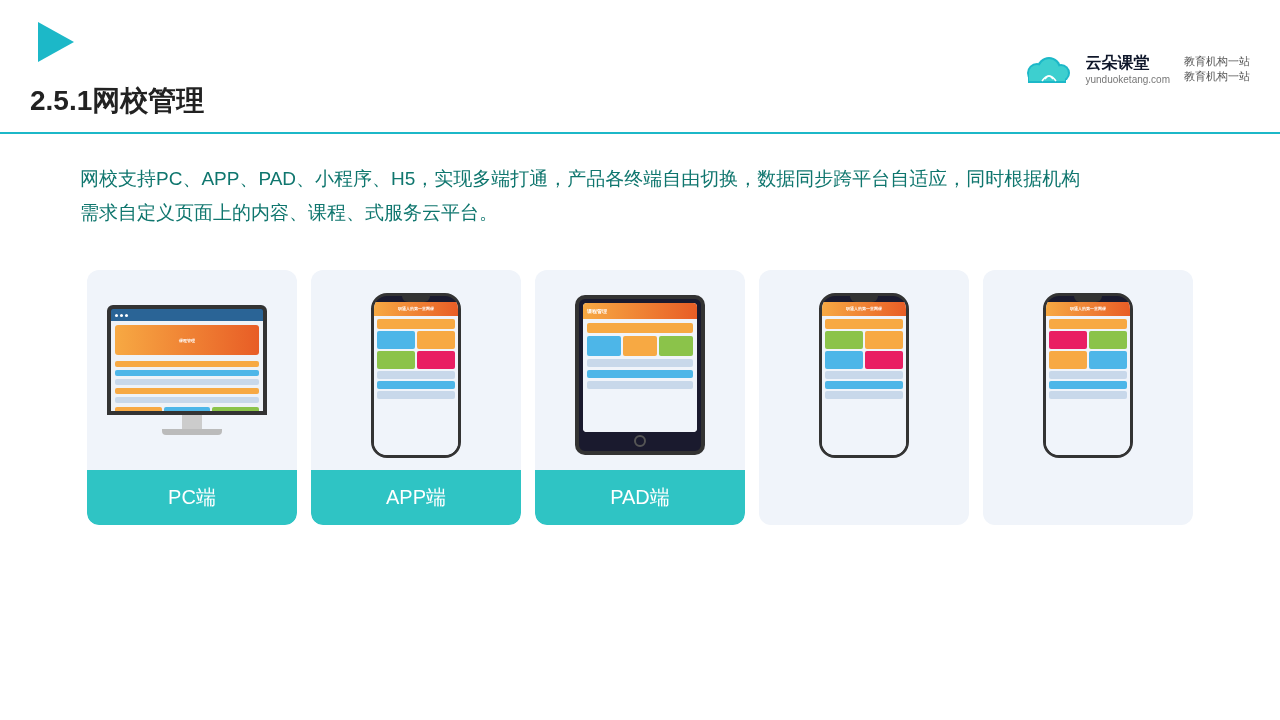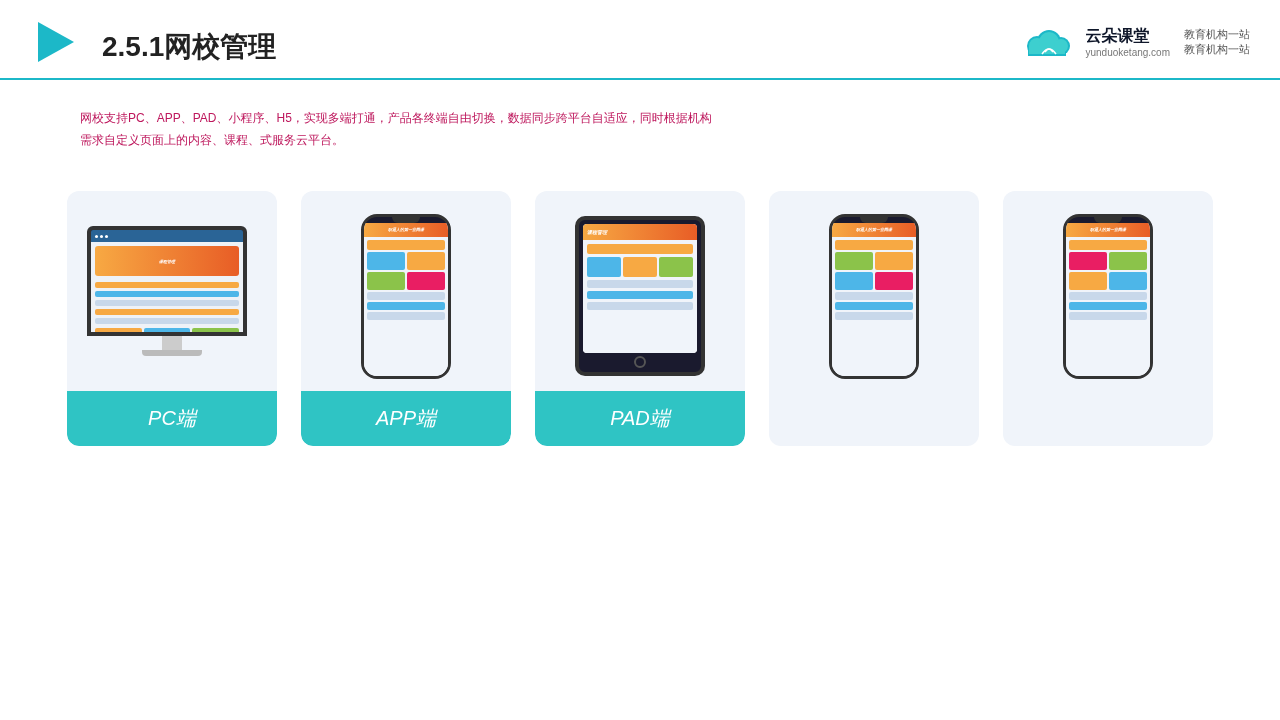--- a/index.html
+++ b/index.html
@@ -14,22 +14,23 @@
     
     .header {
       display: flex;
       align-items: center;
       justify-content: space-between;
       padding: 18px 30px 12px 30px;
       border-bottom: 2px solid #1cb8c8;
     }
     .header-left {
       display: flex;
-      align-items: flex-end;
-      gap: 24px;
+      align-items: flex-start;
+      gap: 16px;
+      flex-direction: column;
     }
     .play-icon {
       width: 48px;
       height: 48px;
     }
     .page-title {
       font-size: 28px;
       font-weight: bold;
       color: #222;
     }
@@ -46,32 +47,31 @@
       font-size: 11px;
       color: #555;
       line-height: 1.4;
       text-align: right;
       margin-left: 6px;
     }
 
     
     .description {
       padding: 28px 80px 10px 80px;
-      font-size: 12px;
-      color: #be185d;
+      font-size: 19px;
+      color: #0f766e;
       line-height: 1.8;
     }
 
     
     .cards-section {
       display: flex;
-      gap: 24px;
+      gap: 14px;
       padding: 30px 60px 30px 60px;
       justify-content: center;
-      font-style: italic;
     }
 
     .card {
       background: #f0f4fa;
       border-radius: 12px;
       width: 210px;
       display: flex;
       flex-direction: column;
       align-items: center;
       overflow: hidden;

